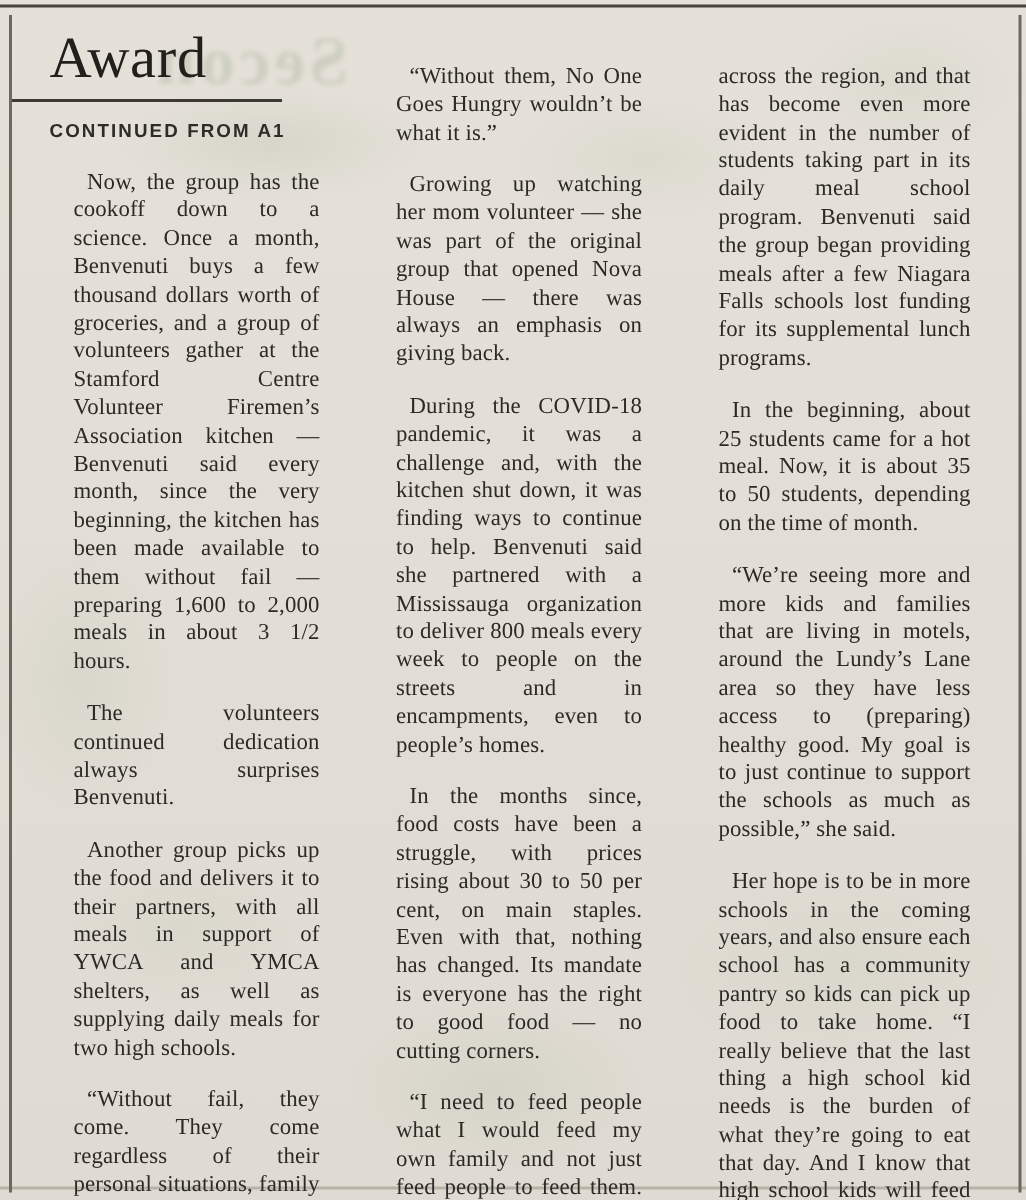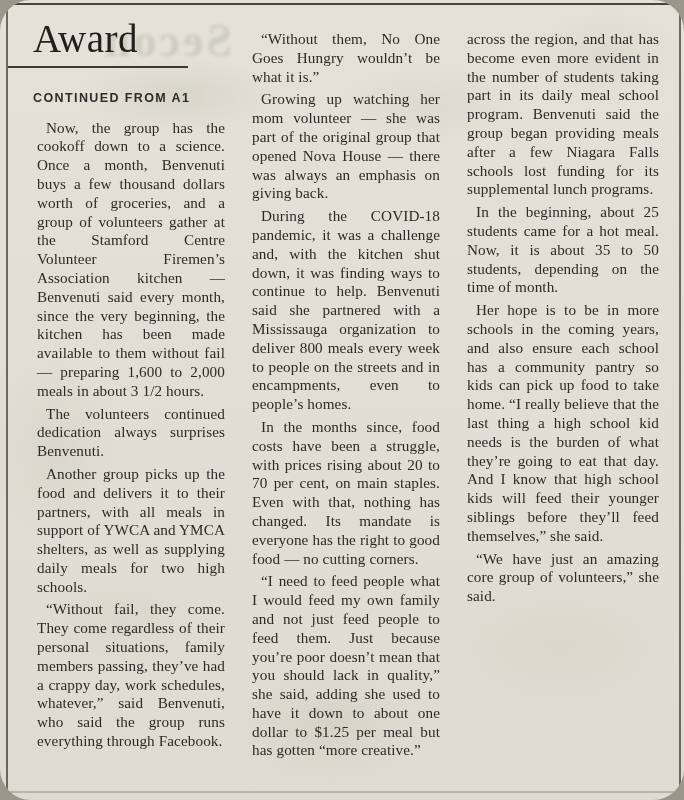--- a/index.html
+++ b/index.html
@@ -19,21 +19,20 @@
     background-color: var(--paper);
     background-image:
       radial-gradient(ellipse 150px 55px at 180px 95px, rgba(148,160,130,0.16), transparent 70%),
       radial-gradient(ellipse 130px 60px at 430px 105px, rgba(148,160,130,0.10), transparent 70%),
       radial-gradient(ellipse 90px 130px at 55px 450px, rgba(140,152,122,0.10), transparent 70%),
       radial-gradient(ellipse 140px 85px at 330px 725px, rgba(140,152,122,0.12), transparent 70%),
       radial-gradient(ellipse 110px 70px at 605px 55px, rgba(148,160,130,0.11), transparent 70%),
       radial-gradient(ellipse 170px 95px at 560px 645px, rgba(150,158,132,0.09), transparent 70%),
       radial-gradient(ellipse 120px 70px at 120px 620px, rgba(150,158,132,0.09), transparent 70%),
       linear-gradient(#e5e1d9, #dfdbd2);
-    border-radius: 31px;
   }
   
   .h-rule-top {
     position: absolute; top: 3px; left: 0; right: 0; height: 2px;
     background: #35322c; opacity: 0.9;
   }
   .h-rule-bottom {
     position: absolute; bottom: 7px; left: 0; right: 0; height: 2px;
     background: rgba(110,105,90,0.35);
   }
@@ -73,29 +72,29 @@
     letter-spacing: 0.5px;
     color: #21201c;
   }
   .headline-rule {
     height: 2px;
     background: #3d3a33;
     margin: 7px 0 0 -25px;
     width: 180px;
   }
   .kicker {
-    margin-top: 21px;
+    margin-top: 10px;
     font-family: "Liberation Sans", sans-serif;
     font-weight: bold;
     font-size: 12.5px;
     letter-spacing: 1.4px;
     color: #2e2c28;
   }
   .body-text { margin-top: 11px; }
-  .col p { margin: 4px; text-indent: 9px; }
+  .col p { margin: 16px; text-indent: 9px; }
   .col p.no-indent { text-indent: 0; }
 </style>
 </head>
 <body>
 
 <div class="page">
 
   <div class="h-rule-top"></div>
   <div class="v-rule v-rule-left"></div>
   <div class="v-rule v-rule-right"></div>
@@ -114,26 +113,27 @@
         <p>The volunteers continued dedication always surprises Benvenuti.</p>
         <p>Another group picks up the food and delivers it to their partners, with all meals in support of YWCA and YMCA shelters, as well as supplying daily meals for two high schools.</p>
         <p>“Without fail, they come. They come regardless of their personal situations, family members passing, they’ve had a crappy day, work schedules, whatever,” said Benvenuti, who said the group runs everything through Facebook.</p>
       </div>
     </div>
 
     <div class="col col-2">
       <p>“Without them, No One Goes Hungry wouldn’t be what it is.”</p>
       <p>Growing up watching her mom volunteer — she was part of the original group that opened Nova House — there was always an emphasis on giving back.</p>
       <p>During the COVID-18 pandemic, it was a challenge and, with the kitchen shut down, it was finding ways to continue to help. Benvenuti said she partnered with a Mississauga organization to deliver 800 meals every week to people on the streets and in encampments, even to people’s homes.</p>
-      <p>In the months since, food costs have been a struggle, with prices rising about 20 to 70 per cent, on main staples. Even with that, nothing has changed. Its mandate is everyone has the right to good food — no cutting corners.</p>
+      <p>In the months since, food costs have been a struggle, with prices rising about 30 to 50 per cent, on main staples. Even with that, nothing has changed. Its mandate is everyone has the right to good food — no cutting corners.</p>
       <p>“I need to feed people what I would feed my own family and not just feed people to feed them. Just because you’re poor doesn’t mean that you should lack in quality,” she said, adding she used to have it down to about one dollar to $1.25 per meal but has gotten “more creative.”</p>
 
     </div>
 
     <div class="col col-3">
       <p class="no-indent">across the region, and that has become even more evident in the number of students taking part in its daily meal school program. Benvenuti said the group began providing meals after a few Niagara Falls schools lost funding for its supplemental lunch programs.</p>
       <p>In the beginning, about 25 students came for a hot meal. Now, it is about 35 to 50 students, depending on the time of month.</p>
+      <p>“We’re seeing more and more kids and families that are living in motels, around the Lundy’s Lane area so they have less access to (preparing) healthy good. My goal is to just continue to support the schools as much as possible,” she said.</p>
       <p>Her hope is to be in more schools in the coming years, and also ensure each school has a community pantry so kids can pick up food to take home. “I really believe that the last thing a high school kid needs is the burden of what they’re going to eat that day. And I know that high school kids will feed their younger siblings before they’ll feed themselves,” she said.</p>
       <p>“We have just an amazing core group of volunteers,” she said.</p>
     </div>
 
   </div>
 </div>
 
 </body></html>

